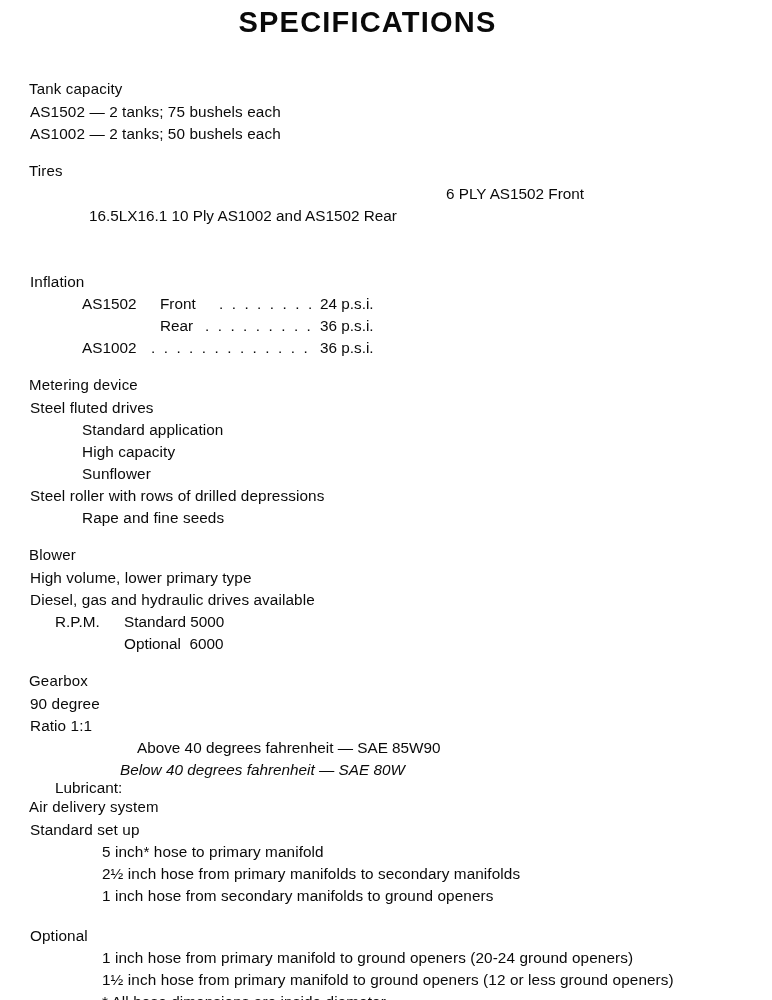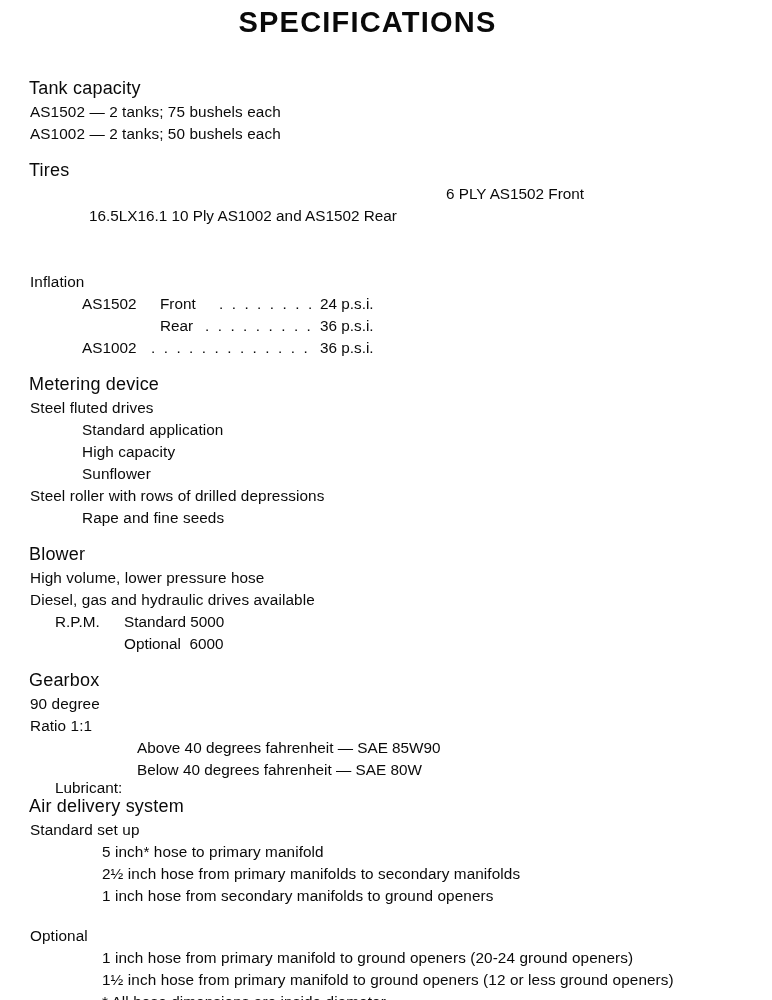--- a/index.html
+++ b/index.html
@@ -44,21 +44,21 @@
     top: 76px;
     left: 0;
     width: 772px;
   }
 
   .section {
     margin-bottom: 13px;
   }
 
   .sec-head {
-    font-size: 18px;
+    font-size: 15px;
     line-height: 25px;
     padding-left: 29px;
     letter-spacing: 0.2px;
     white-space: pre;
   }
 
   .line {
     font-size: 15.3px;
     line-height: 22px;
     white-space: pre;
@@ -170,21 +170,21 @@
       <div class="line ind3">Standard application</div>
       <div class="line ind3">High capacity</div>
       <div class="line ind3">Sunflower</div>
 
       <div class="line ind1">Steel roller with rows of drilled depressions</div>
       <div class="line ind3">Rape and fine seeds</div>
     </div>
 
     <div class="section">
       <div class="sec-head">Blower</div>
-      <div class="line ind1">High volume, lower pressure hose</div>
+      <div class="line ind1">High volume, lower primary type</div>
       <div class="line ind1">Diesel, gas and hydraulic drives available</div>
 
       <div class="infl-row">
         <span class="infl-label" style="left:55px;">R.P.M.</span>
         <span class="infl-sub" style="left:124px;">Standard 5000</span>
       </div>
       <div class="infl-row">
         <span class="infl-sub" style="left:124px;">Optional  6000</span>
       </div>
     </div>
@@ -192,21 +192,21 @@
     <div class="section">
       <div class="sec-head">Gearbox</div>
       <div class="line ind1">90 degree</div>
       <div class="line ind1">Ratio 1:1</div>
 
       <div class="infl-row">
         <span class="infl-label" style="left:55px;margin-top:40px;">Lubricant:</span>
         <span class="infl-sub" style="left:137px;">Above 40 degrees fahrenheit — SAE 85W90</span>
       </div>
       <div class="infl-row">
-        <span class="infl-sub" style="left:137px;">Below 40 degrees fahrenheit — SAE 80W</span>
+        <span class="infl-sub" style="left:120px;font-style:italic;">Below 40 degrees fahrenheit — SAE 80W</span>
       </div>
     </div>
 
     <div class="section">
       <div class="sec-head">Air delivery system</div>
 
       <div class="line ind1">Standard set up</div>
       <div class="line ind2">5 inch* hose to primary manifold</div>
       <div class="line ind2">2½ inch hose from primary manifolds to secondary manifolds</div>
       <div class="line ind2">1 inch hose from secondary manifolds to ground openers</div>

